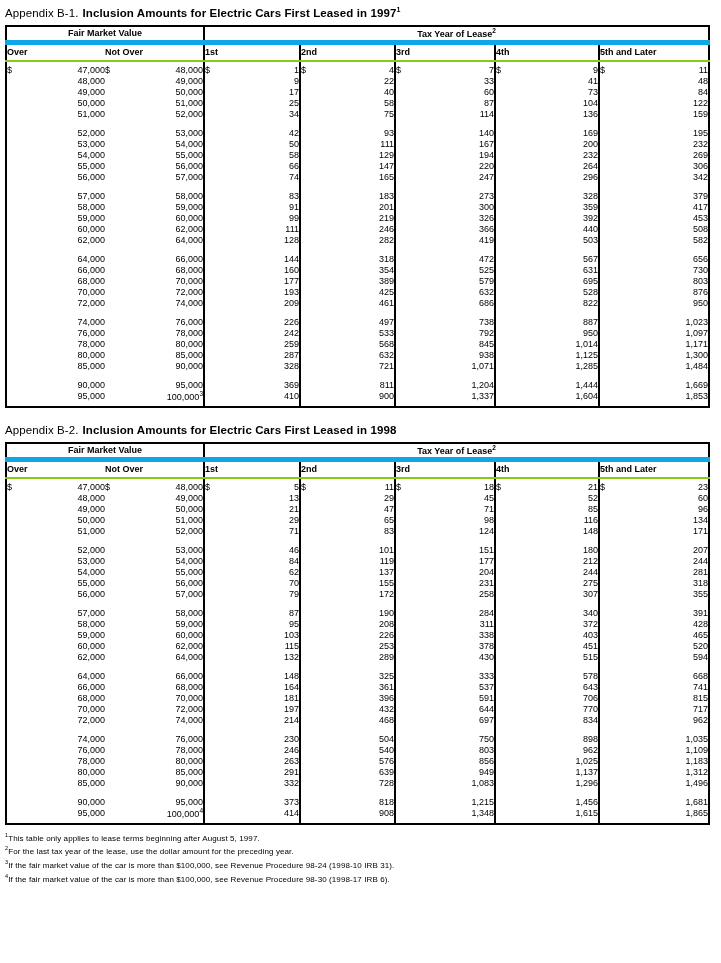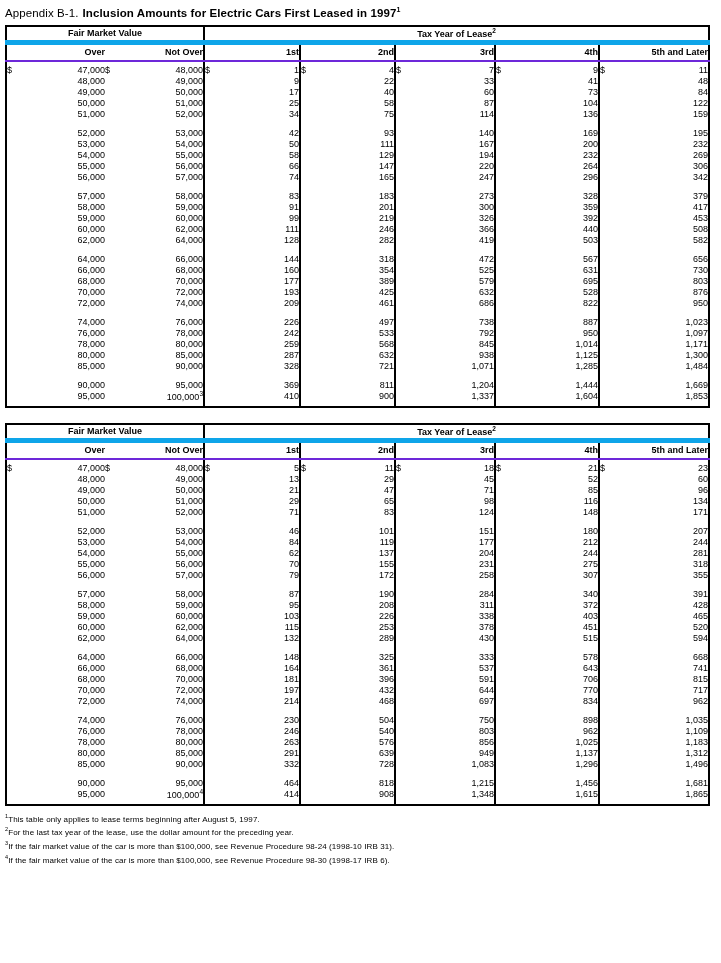--- a/index.html
+++ b/index.html
@@ -28,22 +28,22 @@
   table.incl th, table.incl td { padding: 0; margin: 0; }
 
   tr.h1 th {
     font-size: 9px; font-weight: bold;
     height: 13px; text-align: center;
     border-bottom: 5px solid #0ea5e9;
   }
   tr.h1 th sup { font-size: 6.5px; }
   tr.h2 th {
     font-size: 9px; font-weight: bold;
-    height: 15px; text-align: right;
-    border-bottom: 2px solid #6d28d9;
+    height: 15px; text-align: left;
+    border-bottom: 2px solid #84cc16;
   }
   th.vline, td.vline { border-left: 2px solid #000; }
 
   tbody td {
     font-size: 9px;
     height: 11px; line-height: 11px;
     text-align: right;
     white-space: nowrap;
     overflow: hidden;
   }
@@ -355,20 +355,21 @@
             <td class="c3 vline"><span>900</span></td>
             <td class="c4 vline"><span>1,337</span></td>
             <td class="c5 vline"><span>1,604</span></td>
             <td class="c6 vline"><span>1,853</span></td>
           </tr>
         </tbody>
       </table>
   </section>
 
   <section class="appendix">
+    <h2 class="app-title"><span class="t-prefix">Appendix B-2.</span><span class="t-main"><span>Inclusion Amounts for Electric Cars First Leased in 1998</span><sup></sup></span></h2>
     <table class="incl">
         <colgroup>
           <col style="width: 99px;">
           <col style="width: 99px;">
           <col style="width: 96px;">
           <col style="width: 95px;">
           <col style="width: 100px;">
           <col style="width: 104px;">
           <col style="width: 110px;">
         </colgroup>
@@ -619,21 +620,21 @@
             <td class="c3 vline"><span>728</span></td>
             <td class="c4 vline"><span>1,083</span></td>
             <td class="c5 vline"><span>1,296</span></td>
             <td class="c6 vline"><span>1,496</span></td>
           </tr>
         </tbody>
         <tbody class="grp">
           <tr>
             <td class="c0"><span>90,000</span></td>
             <td class="c1"><span>95,000</span></td>
-            <td class="c2 vline"><span>464</span></td>
+            <td class="c2 vline"><span>373</span></td>
             <td class="c3 vline"><span>818</span></td>
             <td class="c4 vline"><span>1,215</span></td>
             <td class="c5 vline"><span>1,456</span></td>
             <td class="c6 vline"><span>1,681</span></td>
           </tr>
           <tr>
             <td class="c0"><span>95,000</span></td>
             <td class="c1"><span>100,000</span><sup>4</sup></td>
             <td class="c2 vline"><span>414</span></td>
             <td class="c3 vline"><span>908</span></td>

